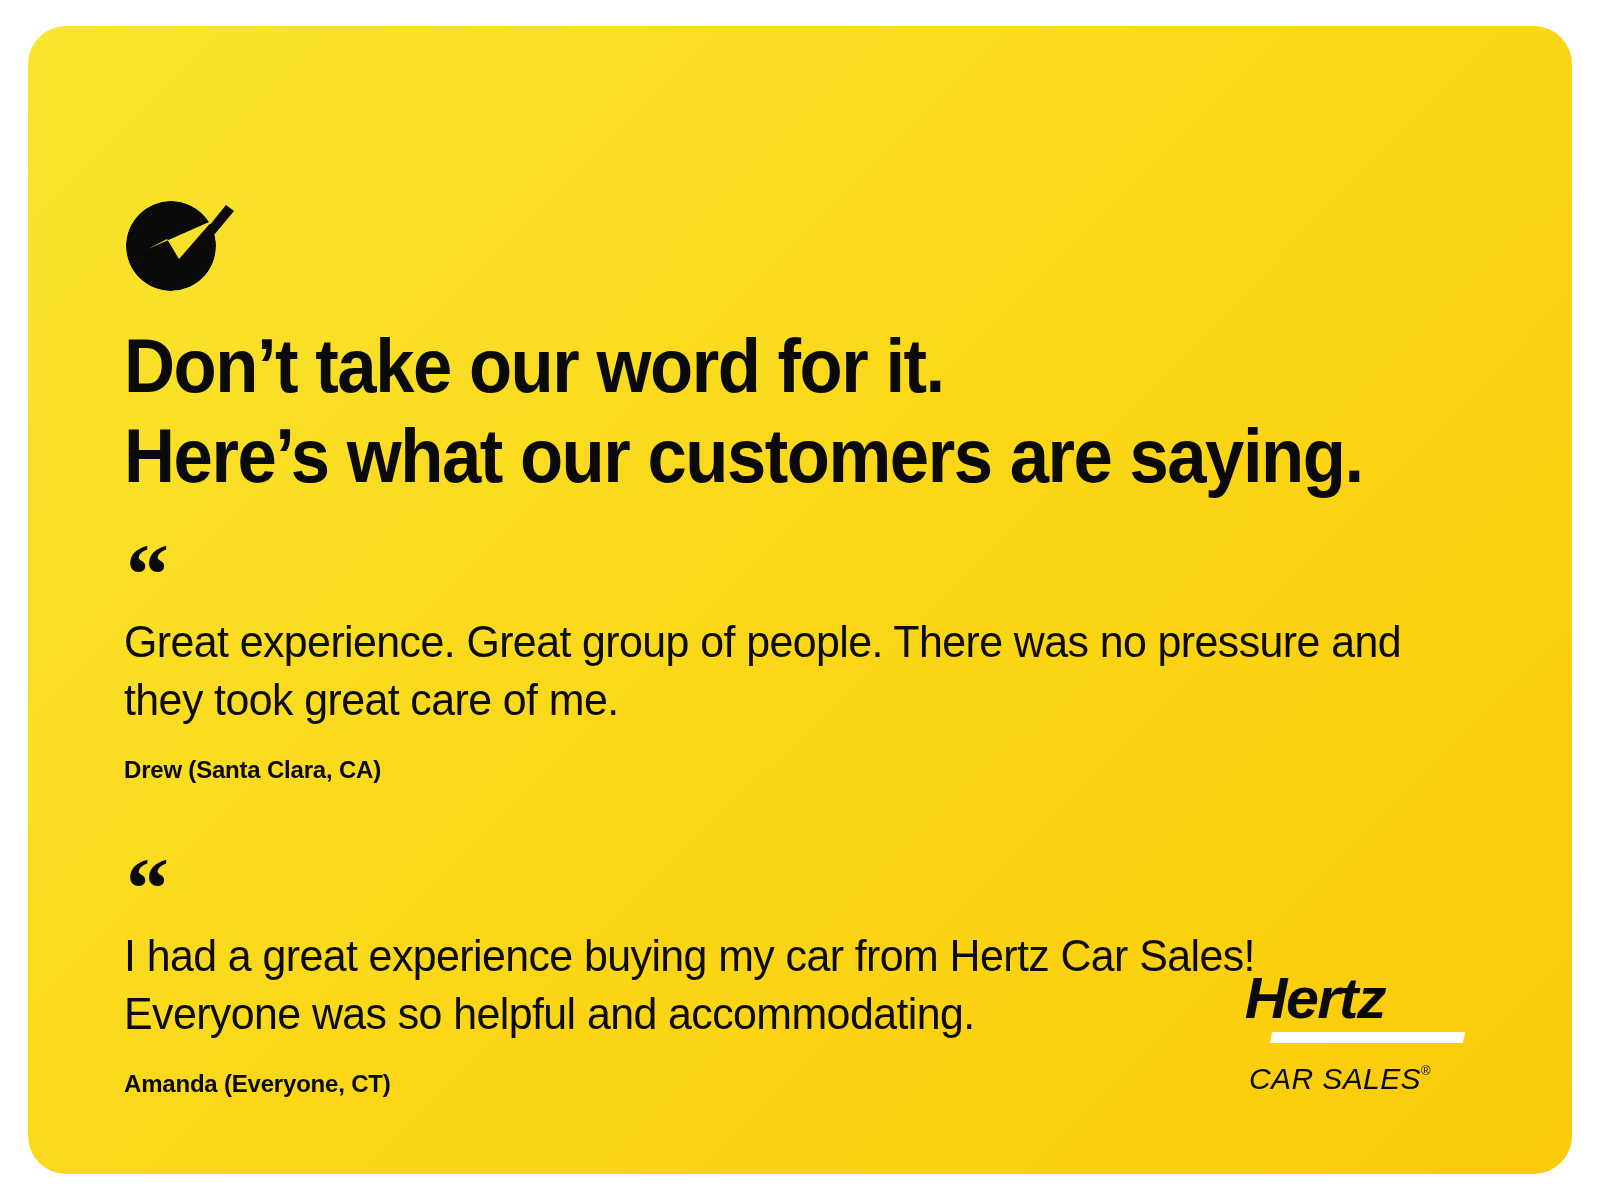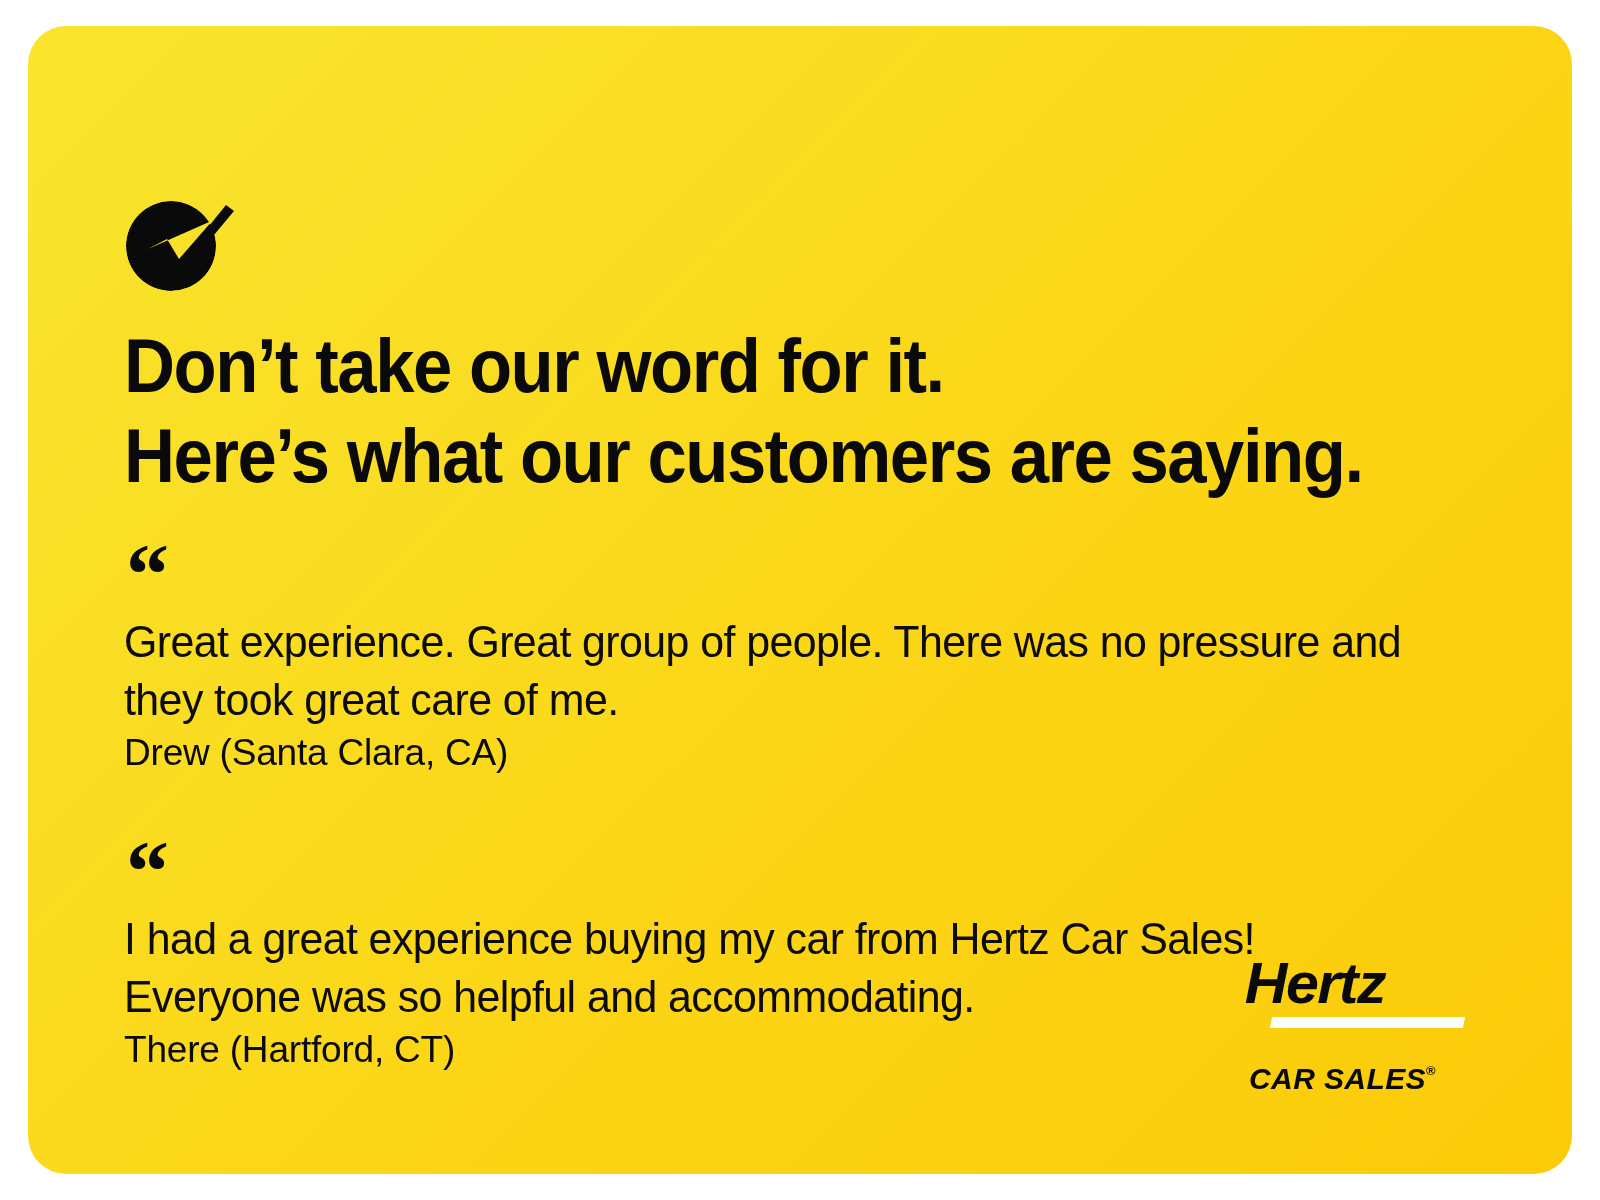--- a/index.html
+++ b/index.html
@@ -106,26 +106,26 @@
     letter-spacing: -0.6px;
     color: #0C0C0C;
     margin-top: 16px;
     max-width: 1330px;
     transform: scaleX(0.975);
     transform-origin: left top;
   }
 
   .quote-author {
     font-family: "Liberation Sans", sans-serif;
-    font-weight: normal;
-    font-size: 37px;
+    font-weight: bold;
+    font-size: 24px;
     line-height: 38px;
     letter-spacing: -0.2px;
     color: #0A0A0A;
-    margin-top: 5px;
+    margin-top: 22px;
   }
 
   
   .logo {
     position: absolute;
     right: 108px;
     bottom: 78px;
     width: 215px;
     text-align: left;
   }
@@ -144,28 +144,28 @@
   .logo-bar {
     display: block;
     height: 11px;
     width: 193px;
     background: #ffffff;
     margin: 4px 0 0 auto;
     transform: skewX(-11deg);
   }
   .logo-sub {
     font-family: "Liberation Sans", sans-serif;
-    font-weight: bold;
+    font-weight: normal;
     font-style: italic;
     font-size: 30px;
     line-height: 34px;
     letter-spacing: 0.4px;
     color: #0A0A0A;
     display: block;
-    margin-top: 26px;
+    margin-top: 11px;
     white-space: nowrap;
   }
   .logo-sub .reg {
     font-size: 13px;
     font-style: normal;
     vertical-align: 14px;
     letter-spacing: 0;
   }
 </style>
 </head>
@@ -200,21 +200,21 @@
 
       <div class="testimonial">
         <span class="quote-glyph">“</span>
         <div class="quote-text">Great experience. Great group of people. There was no pressure and they took great care of me.</div>
         <div class="quote-author">Drew (Santa Clara, CA)</div>
       </div>
 
       <div class="testimonial">
         <span class="quote-glyph">“</span>
         <div class="quote-text">I had a great experience buying my car from Hertz Car Sales! Everyone was so helpful and accommodating.</div>
-        <div class="quote-author">There (Hartford, CT)</div>
+        <div class="quote-author">Amanda (Everyone, CT)</div>
       </div>
 
     </div>
 
     <div class="logo">
       <span class="logo-wordmark">Hertz</span>
       <span class="logo-bar"></span>
       <span class="logo-sub"><span>CAR SALES</span><span class="reg">®</span></span>
     </div>
 

